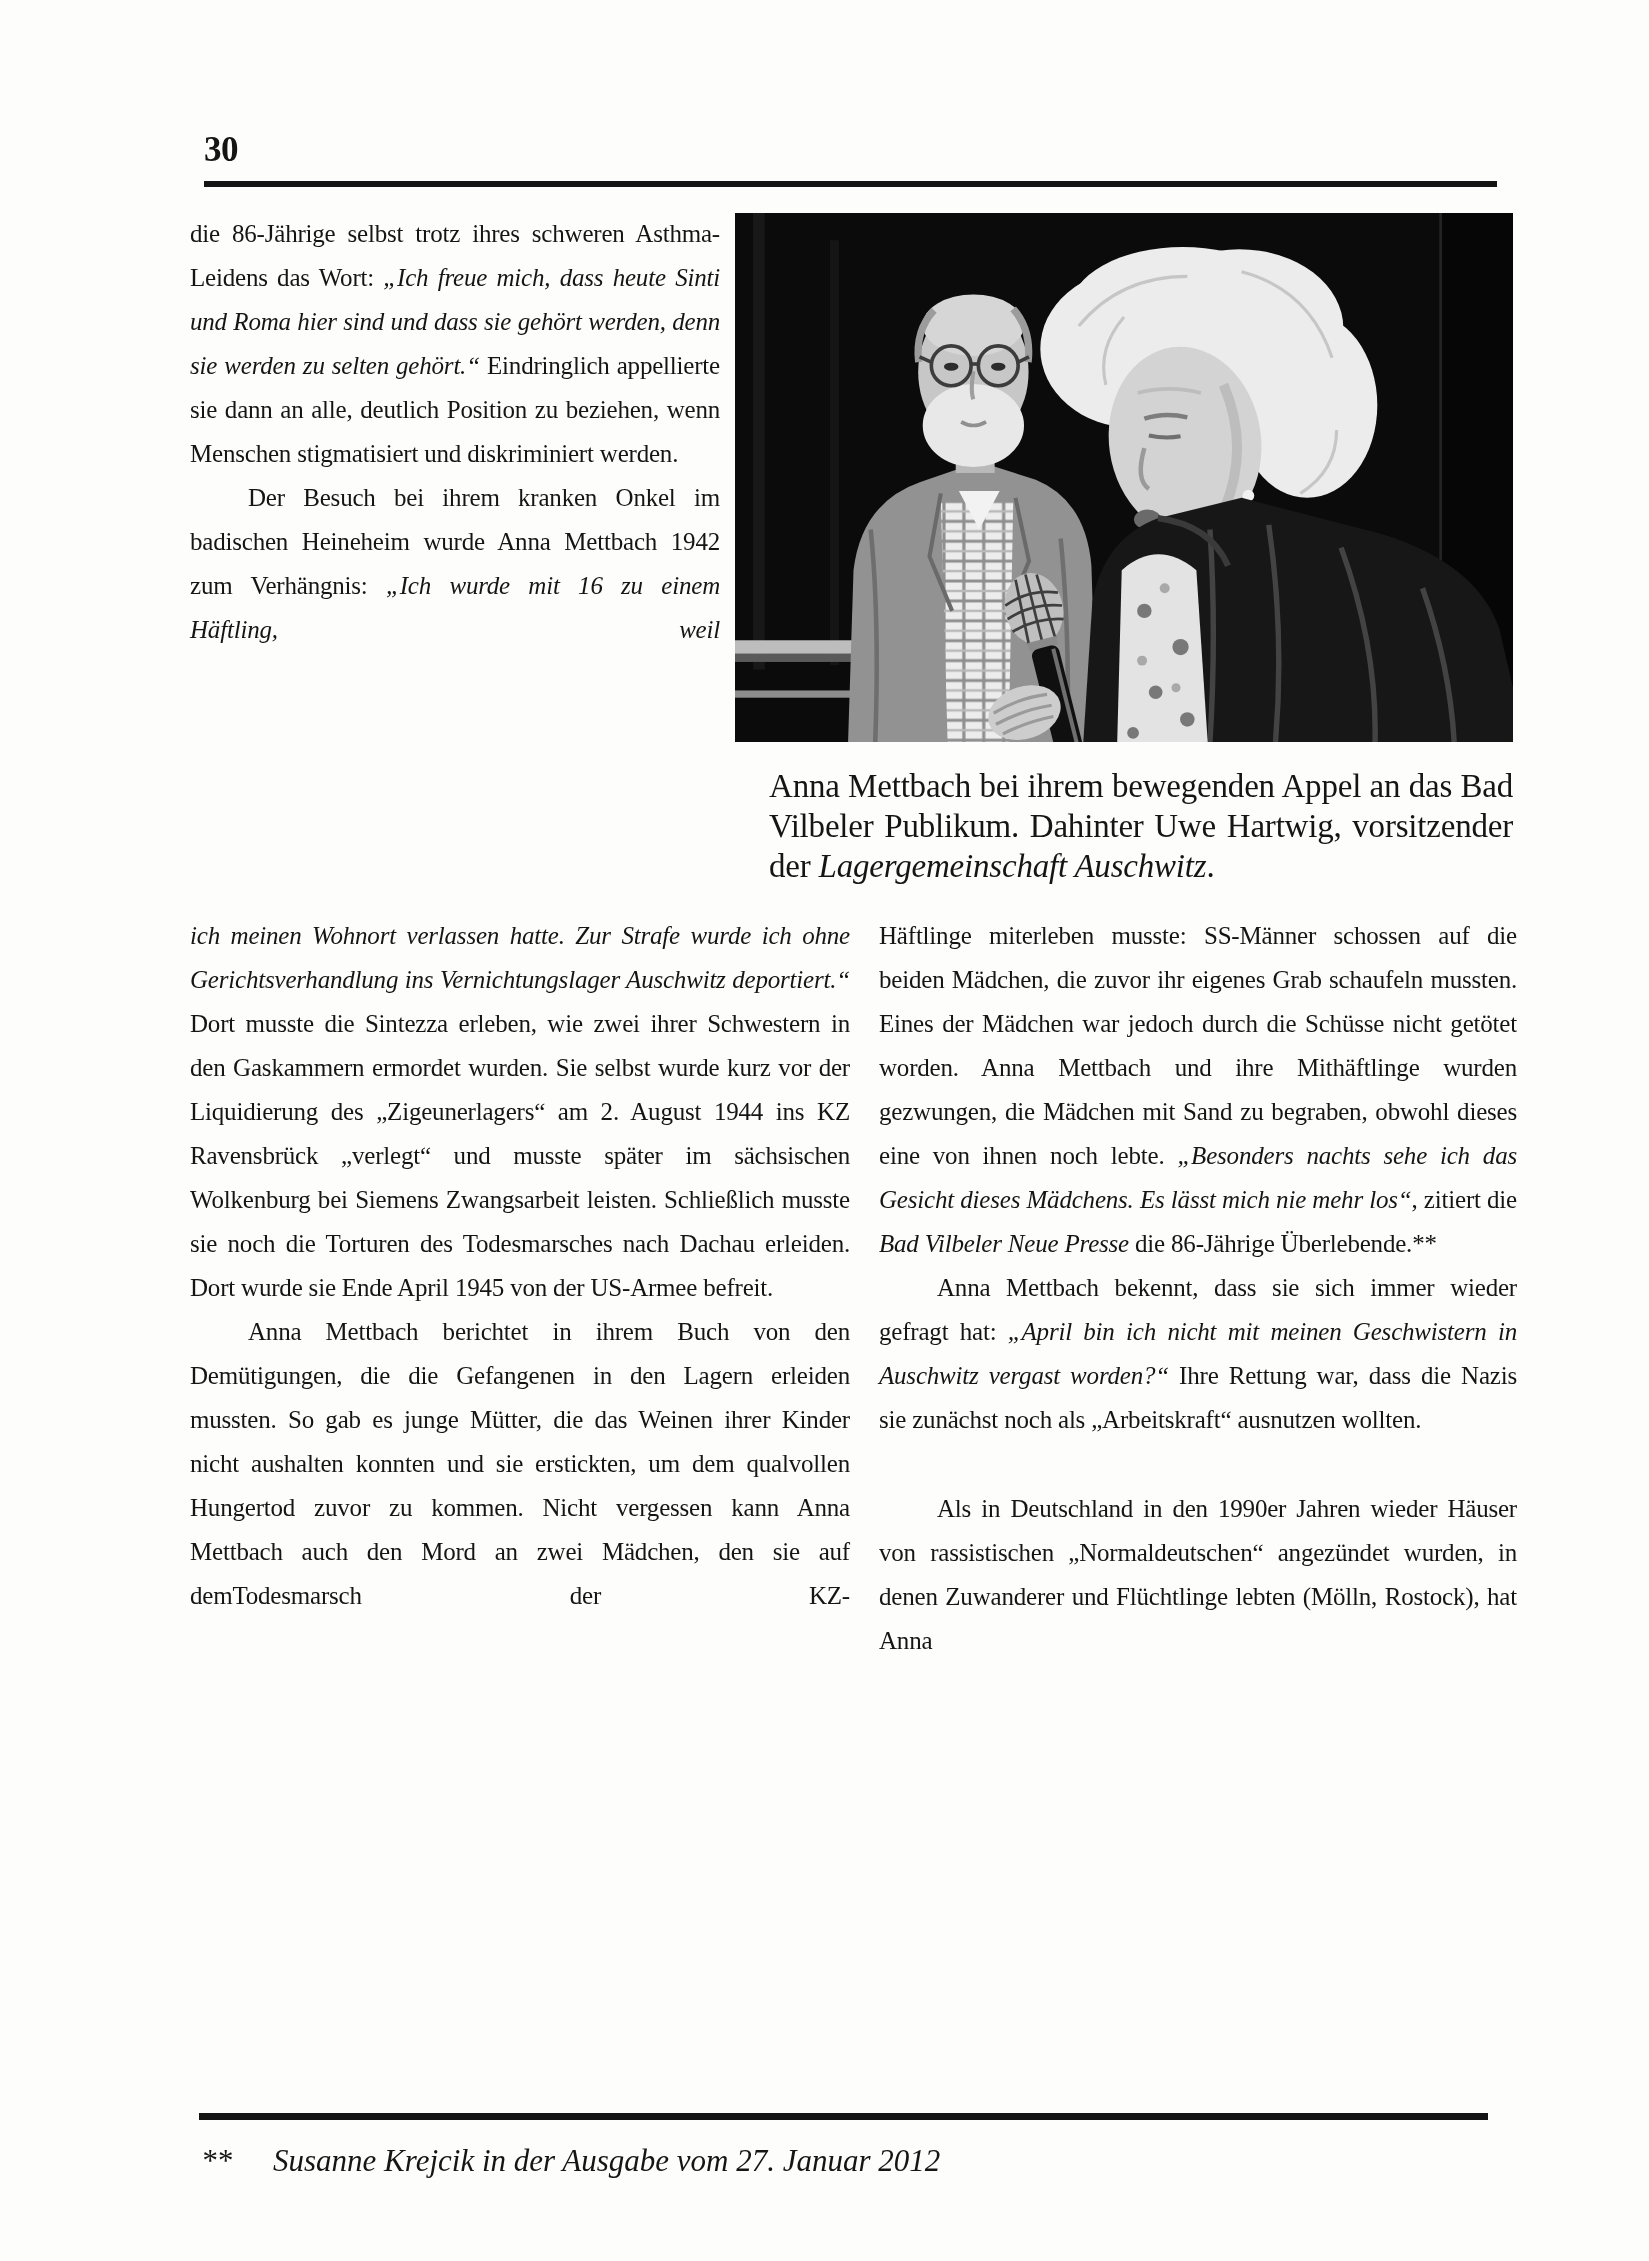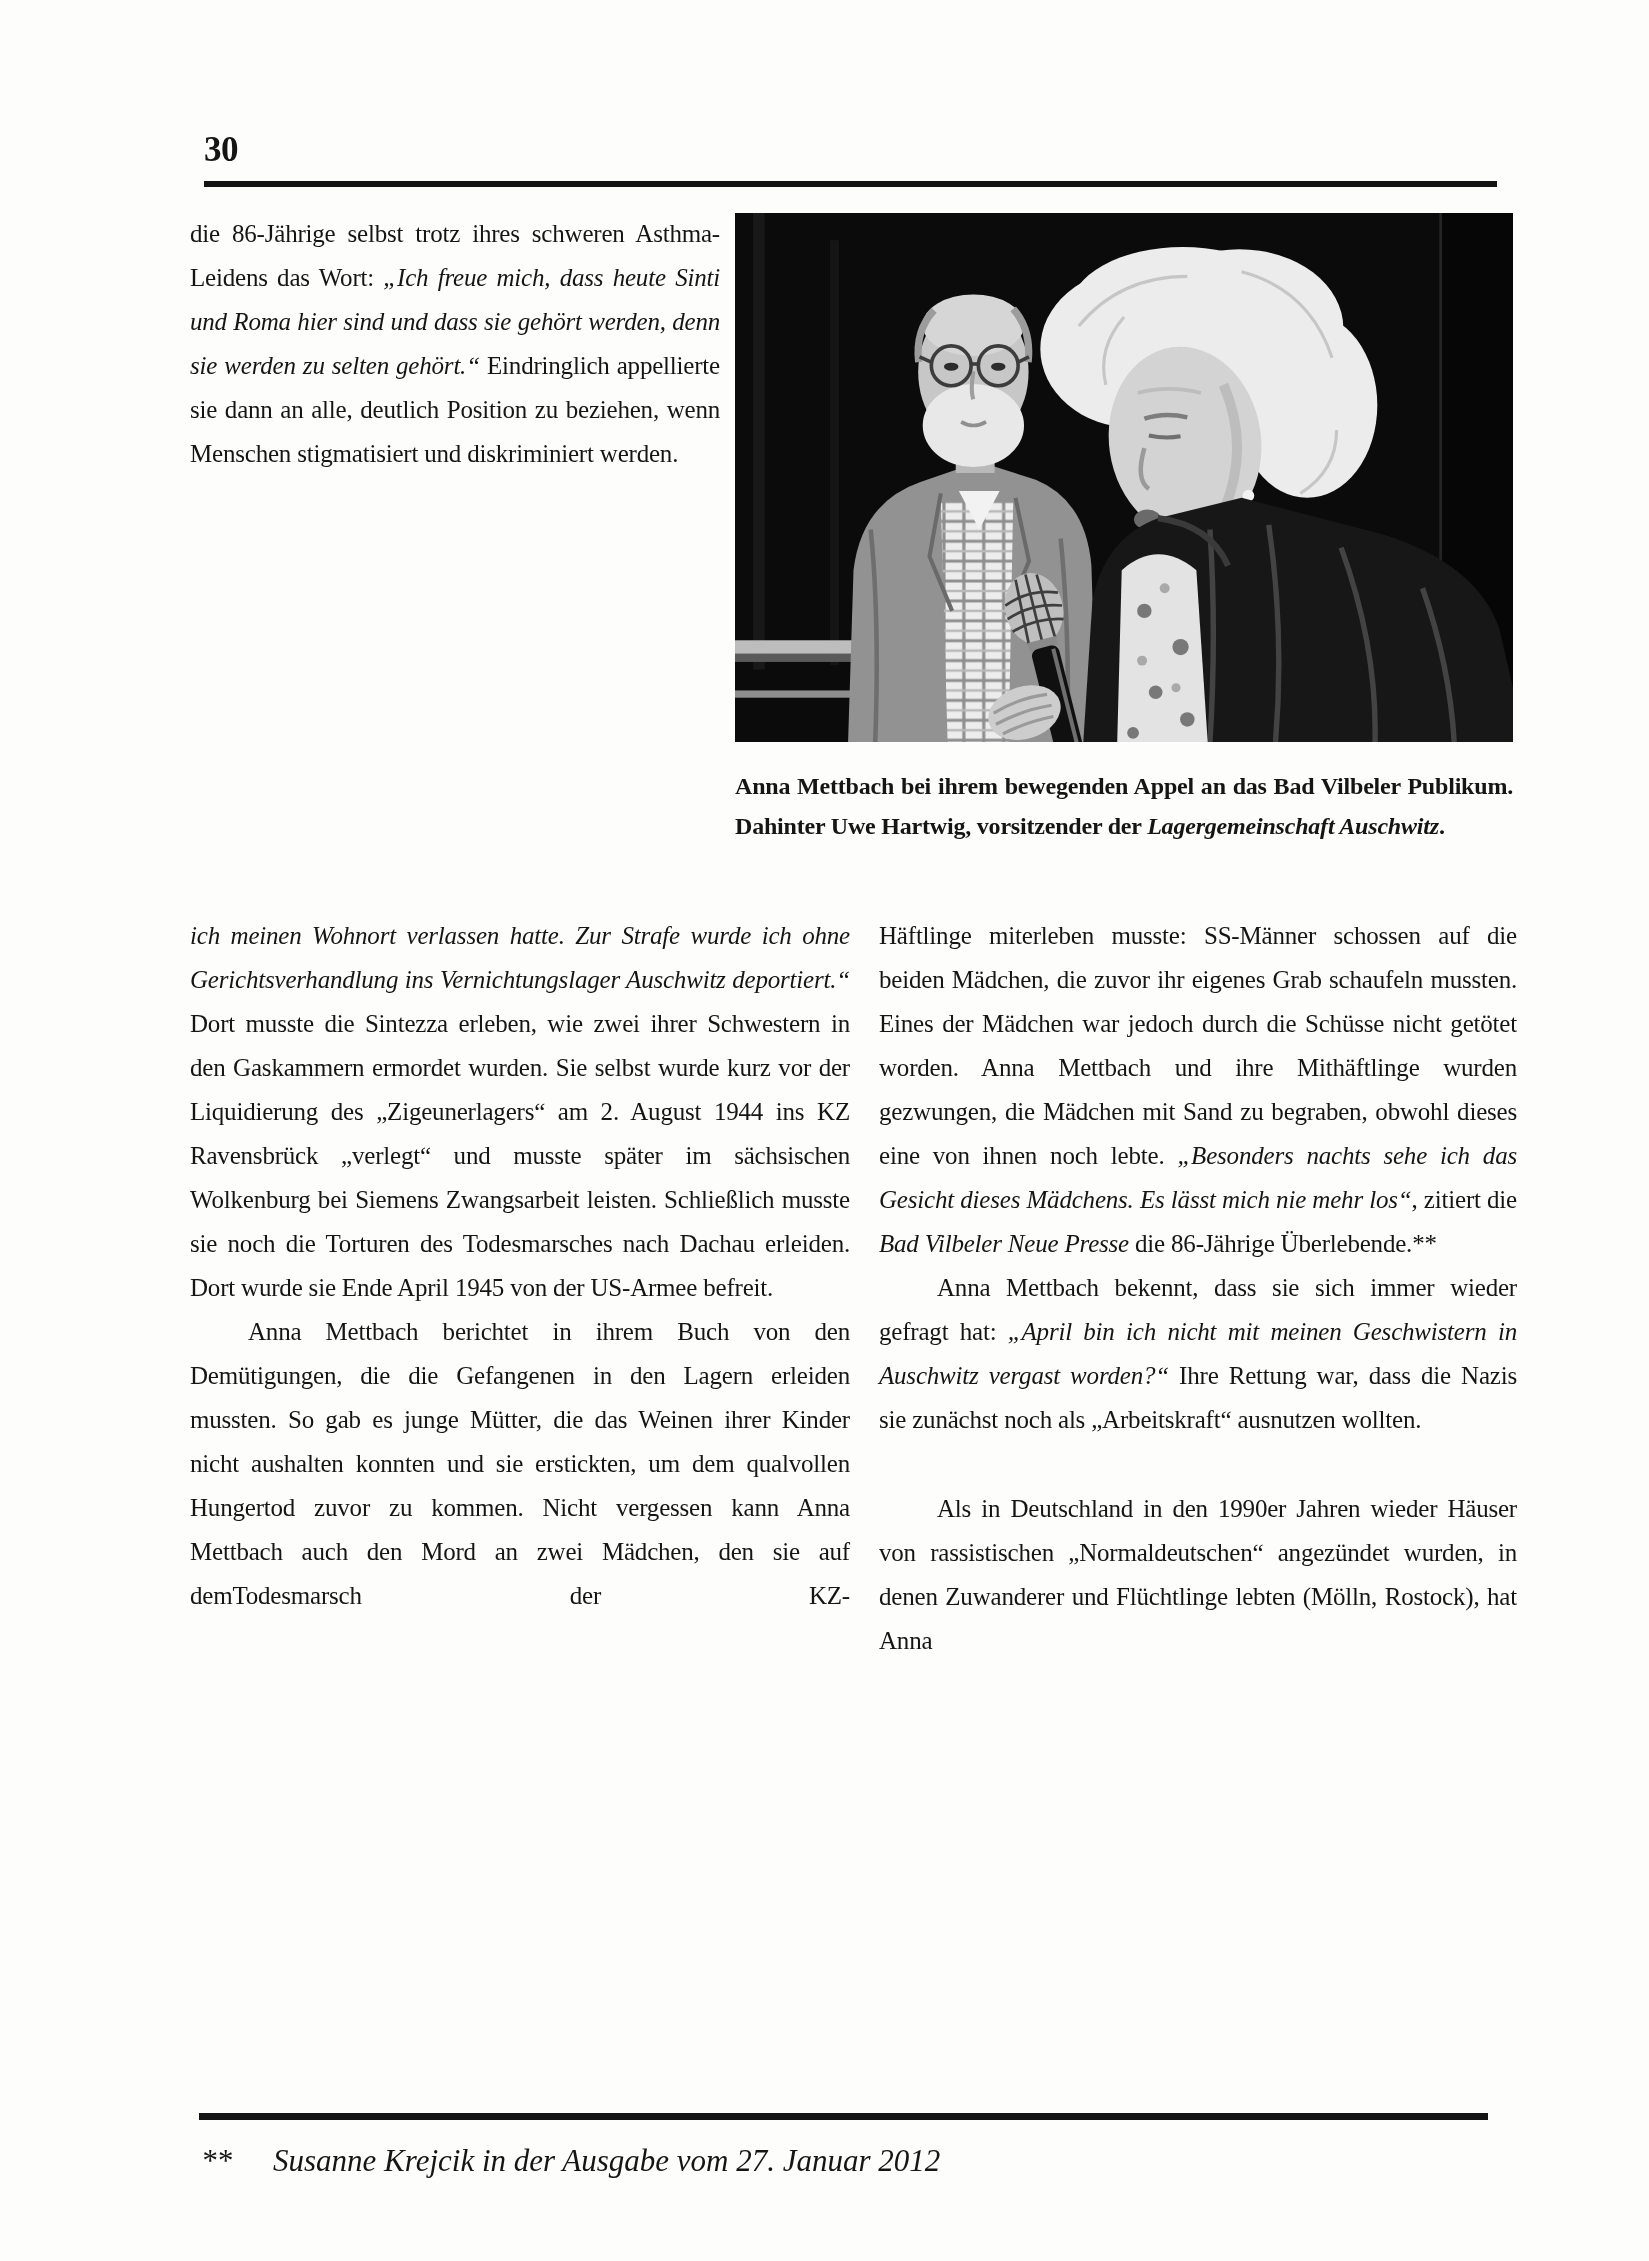--- a/index.html
+++ b/index.html
@@ -39,22 +39,22 @@
   }
   
   .figure{
     position:absolute;left:735px;top:213px;width:778px;margin:0;
   }
   .photo{
     display:block;width:778px;height:529px;background:#0b0b0b;
   }
   .caption{
     margin-top:23.5px;
-    font-weight:bold;font-size:24px;line-height:40px;
-    text-align:justify;letter-spacing:-0.2px;
+    font-weight:normal;font-size:33px;line-height:40px;
+    text-align:justify;letter-spacing:-0.2px;margin-left:34px;
   }
   
   .columns{
     position:absolute;left:190px;top:914px;width:1323px;
     display:grid;grid-template-columns:660px 638px;column-gap:29px;
   }
   
   .foot-rule{
     position:absolute;left:199px;top:2113px;width:1289px;height:6.8px;
     background:#141414;
@@ -72,20 +72,21 @@
 
 <div class="page">
 
   <div class="header">
     <span>30</span>
   </div>
   <div class="header-rule"></div>
 
   <div class="top-left-text bodytext">
       <p><span>die 86-Jährige selbst trotz ihres schweren Asthma-Leidens das Wort: </span><span class="it">„Ich freue mich, dass heute Sinti und Roma hier sind und dass sie gehört werden, denn sie werden zu selten gehört.“</span><span> Eindringlich appellierte sie dann an alle, deutlich Position zu beziehen, wenn Menschen stigmatisiert und diskriminiert werden.</span></p>
+      <p class="indent cut"><span>Der Besuch bei ihrem kranken Onkel im badischen Heineheim wurde Anna Mettbach 1942 zum Verhängnis: </span><span class="it">„Ich wurde mit 16 zu einem Häftling, weil</span></p>
     </div>
 
   <figure class="figure">
     <svg class="photo" role="img" viewBox="0 0 1720 1170" preserveAspectRatio="none" aria-label="Schwarz-Weiß-Foto: Anna Mettbach spricht in ein Mikrofon, dahinter Uwe Hartwig">
       <defs>
         <pattern id="check" width="44" height="44" patternUnits="userSpaceOnUse">
           <rect width="44" height="44" fill="#ededed"></rect>
           <path d="M0 22 H44 M22 0 V44" stroke="#8f8f8f" stroke-width="7" fill="none"></path>
           <path d="M0 1 H44 M0 43 H44" stroke="#b9b9b9" stroke-width="3" fill="none"></path>
         </pattern>

